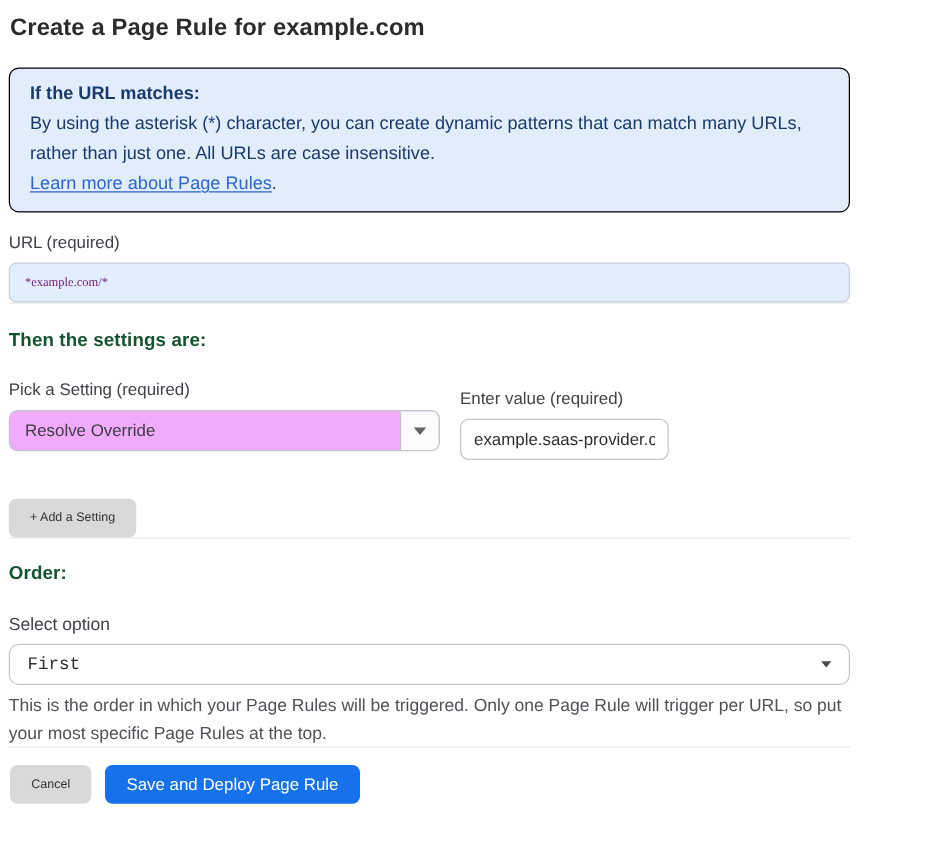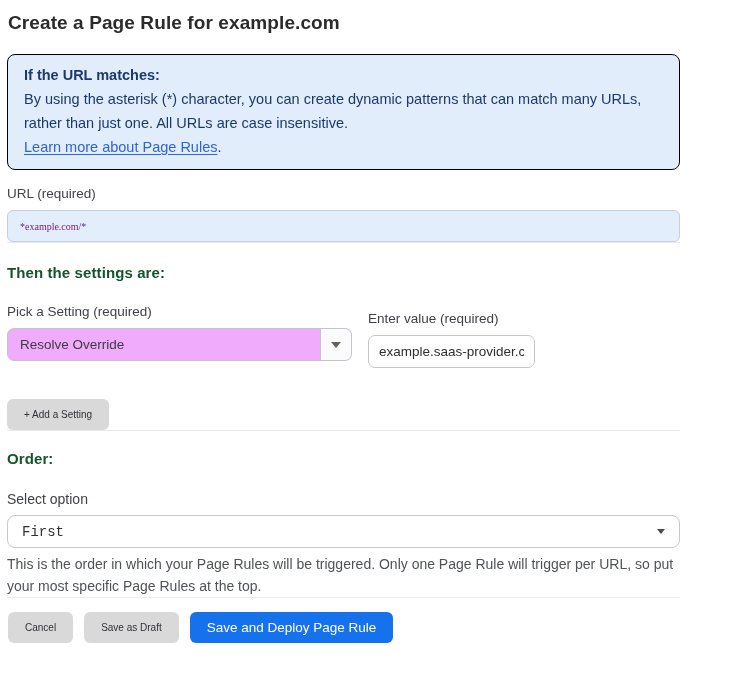--- a/index.html
+++ b/index.html
@@ -233,17 +233,16 @@
     <span class="sel-text">First</span>
     <span class="tri small"></span>
   </div>
 
   <p class="help-text">This is the order in which your Page Rules will be triggered. Only one Page Rule will trigger per URL, so put your most specific Page Rules at the top.</p>
 
   <hr class="divider div-3">
 
   <div class="footer-row">
     <button class="gray-btn">Cancel</button>
-    <button class="gray-btn">Save as Draft</button>
     <button class="blue-btn">Save and Deploy Page Rule</button>
   </div>
 
 </div>
 
 </body></html>

